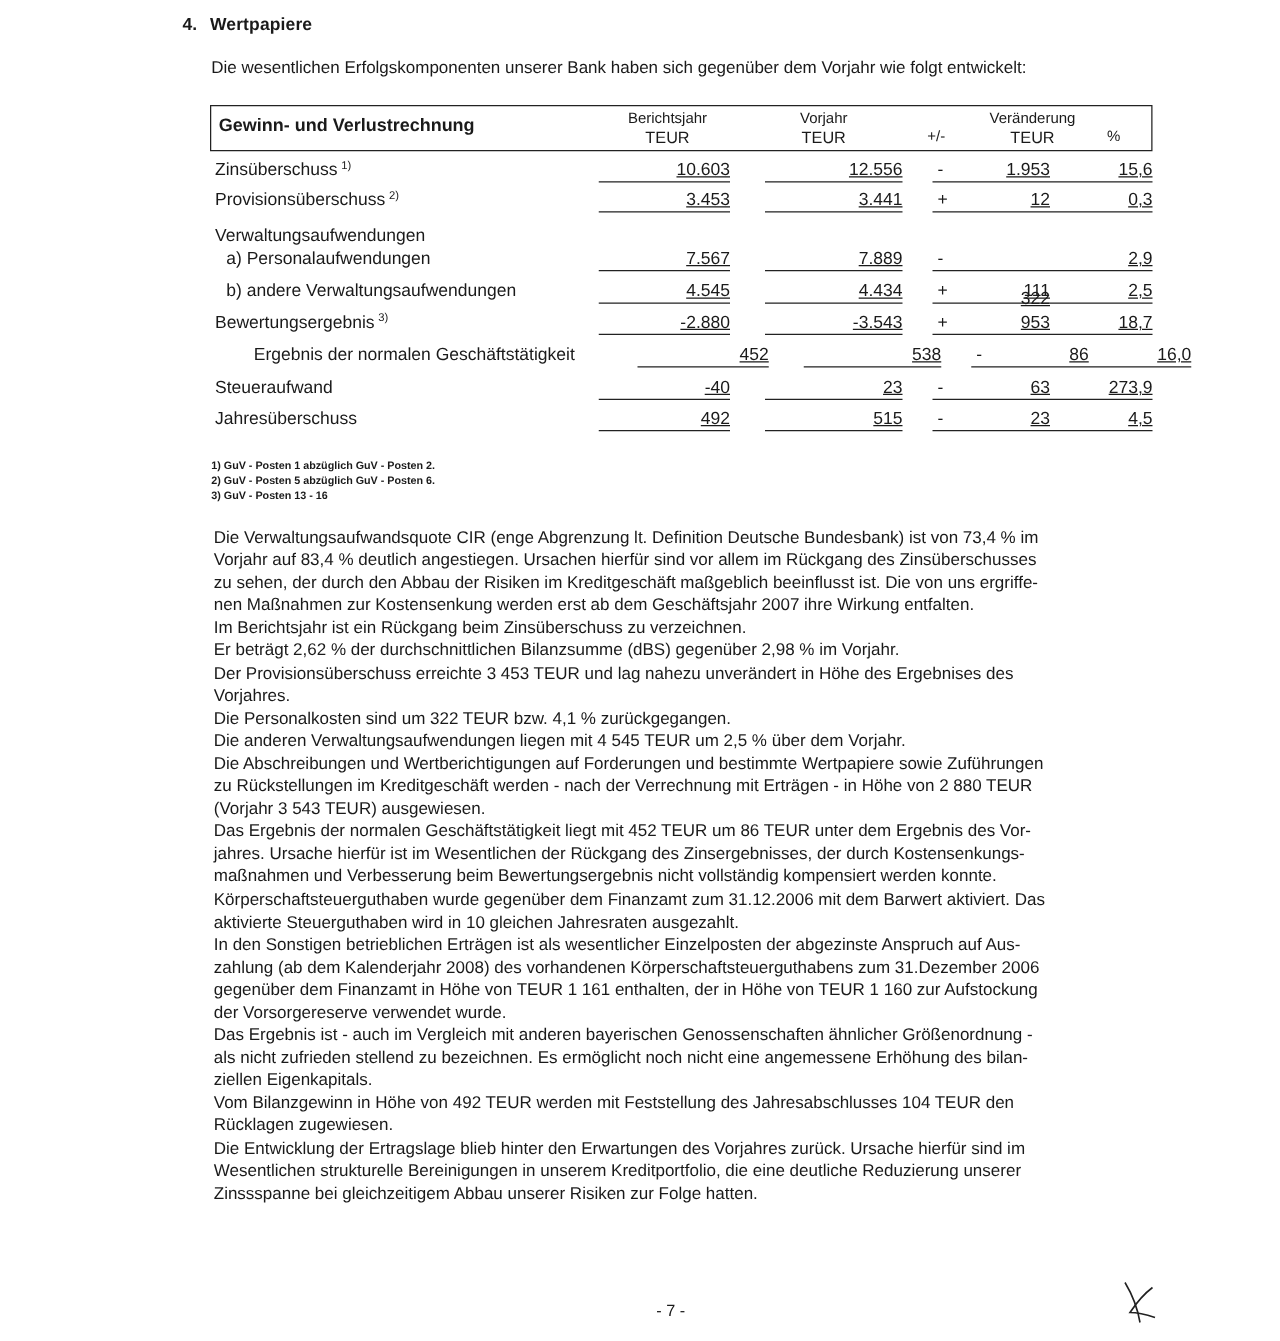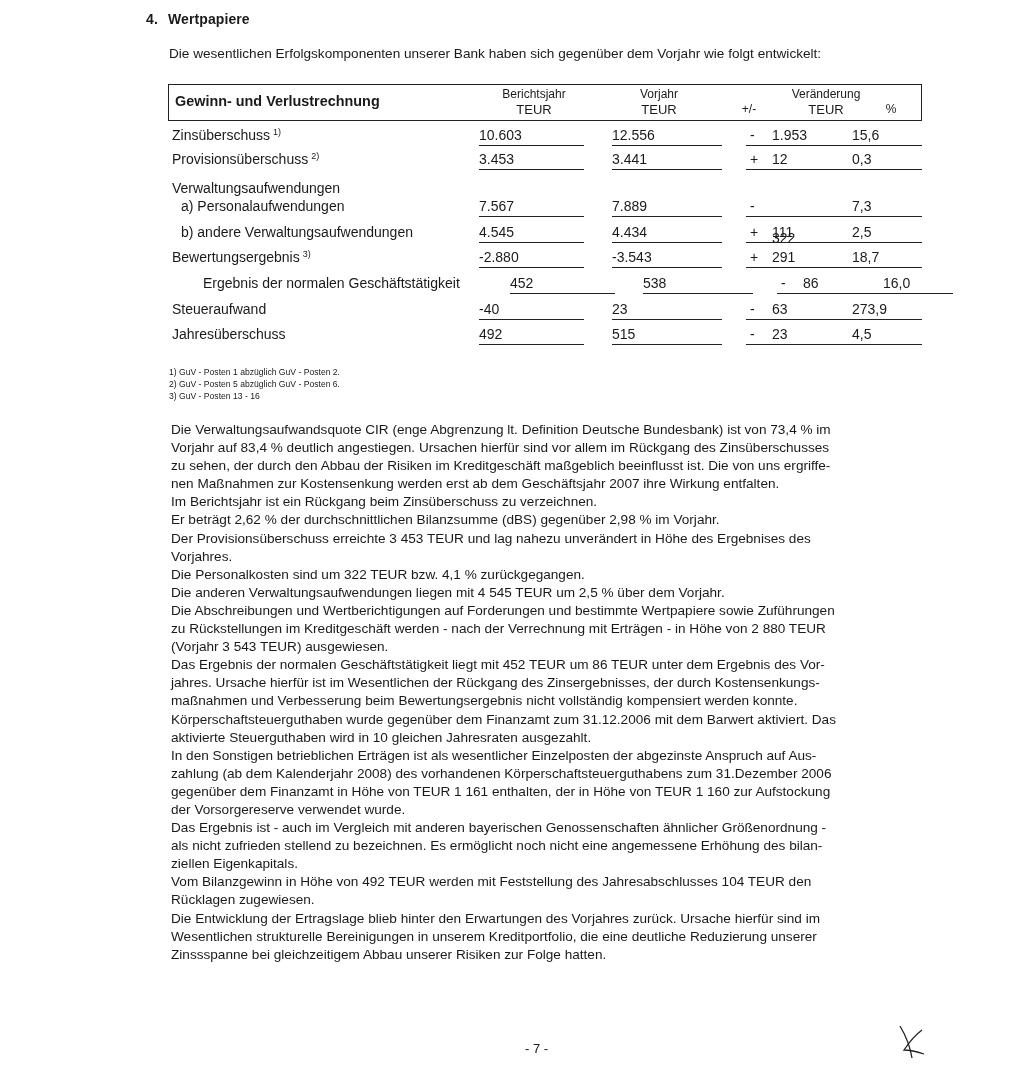--- a/index.html
+++ b/index.html
@@ -12,23 +12,23 @@
     .intro { position: absolute; left: 169px; top: 46px; font-size: 13.6px; }
     .tbl-head {
       position: absolute; left: 168px; top: 84px; width: 754px; height: 37px;
       border: 1.5px solid #222; box-sizing: border-box;
     }
     .tbl-head .title { position: absolute; left: 6px; top: 8px; font-size: 14.4px; font-weight: bold; }
     .tbl-head .col { position: absolute; font-size: 12px; text-align: center; line-height: 15px; }
     .row { position: absolute; left: 172px; height: 22px; width: 752px; }
     .row .label { position: absolute; left: 0; top: 0; font-size: 14px; white-space: nowrap; }
     .row .label sup { font-size: 9px; vertical-align: 5px; margin-left: 3px; }
-    .row .cell { position: absolute; top: 0; font-size: 14px; text-align: left; border-bottom: 1.5px solid #222; height: 18px; }
+    .row .cell { position: absolute; top: 0; font-size: 14px; text-align: right; border-bottom: 1.5px solid #222; height: 18px; text-decoration: underline; }
     .row .sign { position: absolute; top: 0; font-size: 14px; text-align: left; }
-    .footnotes { position: absolute; left: 169px; top: 366px; font-size: 8.6px; font-weight: normal; line-height: 12px; }
+    .footnotes { position: absolute; left: 169px; top: 366px; font-size: 8.6px; font-weight: bold; line-height: 12px; }
     .body-text {
       position: absolute; left: 171px; top: 421px; width: 760px; font-size: 13.6px; line-height: 18.1px;
     }
     .body-text p { margin: 0; }
     .page-num { position: absolute; left: 525px; top: 1041px; font-size: 13px; }
     .mark { position: absolute; left: 896px; top: 1024px; width: 30px; height: 36px; }
   </style>
 </head>
 <body>
 
@@ -78,38 +78,38 @@
     <div class="row" style="top: 180px; text-align: right;">
       <span class="label" style="left:0px"><span>Verwaltungsaufwendungen</span></span>
     </div>
     <div class="row" style="top: 198px;">
       <span class="label" style="left:9px"><span>a)  Personalaufwendungen</span></span>
       <span class="cell" style="left:307px;width:105px;">7.567</span>
       <span class="cell" style="left:440px;width:110px;">7.889</span>
       <span class="cell" style="left:574px;width:176px;"></span>
       <span class="sign" style="left:578px;">-</span>
       <span class="cell" style="left:600px;width:68px;border-bottom:none;margin-top:32px;">322</span>
-      <span class="cell" style="left:680px;width:70px;border-bottom:none;">7,3</span>
+      <span class="cell" style="left:680px;width:70px;border-bottom:none;">2,9</span>
     </div>
     <div class="row" style="top: 224px;">
       <span class="label" style="left:9px"><span>b)  andere Verwaltungsaufwendungen</span></span>
       <span class="cell" style="left:307px;width:105px;">4.545</span>
       <span class="cell" style="left:440px;width:110px;">4.434</span>
       <span class="cell" style="left:574px;width:176px;"></span>
       <span class="sign" style="left:578px;">+</span>
       <span class="cell" style="left:600px;width:68px;border-bottom:none;">111</span>
       <span class="cell" style="left:680px;width:70px;border-bottom:none;">2,5</span>
     </div>
     <div class="row" style="top: 249px;">
       <span class="label" style="left:0px"><span>Bewertungsergebnis</span><sup>3)</sup></span>
       <span class="cell" style="left:307px;width:105px;">-2.880</span>
       <span class="cell" style="left:440px;width:110px;">-3.543</span>
       <span class="cell" style="left:574px;width:176px;"></span>
       <span class="sign" style="left:578px;">+</span>
-      <span class="cell" style="left:600px;width:68px;border-bottom:none;">291</span>
+      <span class="cell" style="left:600px;width:68px;border-bottom:none;">953</span>
       <span class="cell" style="left:680px;width:70px;border-bottom:none;">18,7</span>
     </div>
     <div class="row" style="top: 275px; margin-left: 31px;">
       <span class="label" style="left:0px"><span>Ergebnis der normalen Geschäftstätigkeit</span></span>
       <span class="cell" style="left:307px;width:105px;">452</span>
       <span class="cell" style="left:440px;width:110px;">538</span>
       <span class="cell" style="left:574px;width:176px;"></span>
       <span class="sign" style="left:578px;">-</span>
       <span class="cell" style="left:600px;width:68px;border-bottom:none;">86</span>
       <span class="cell" style="left:680px;width:70px;border-bottom:none;">16,0</span>

